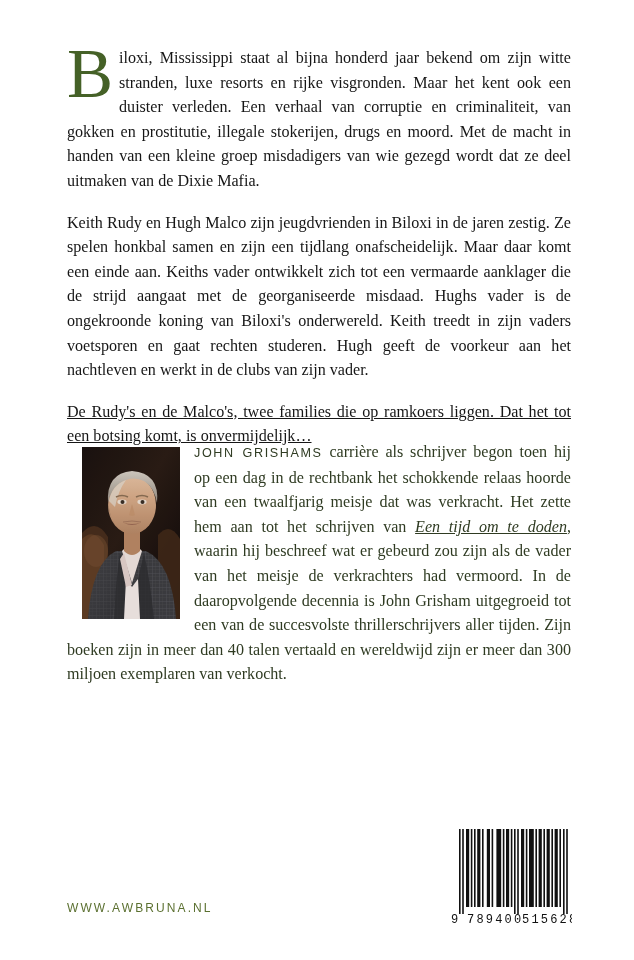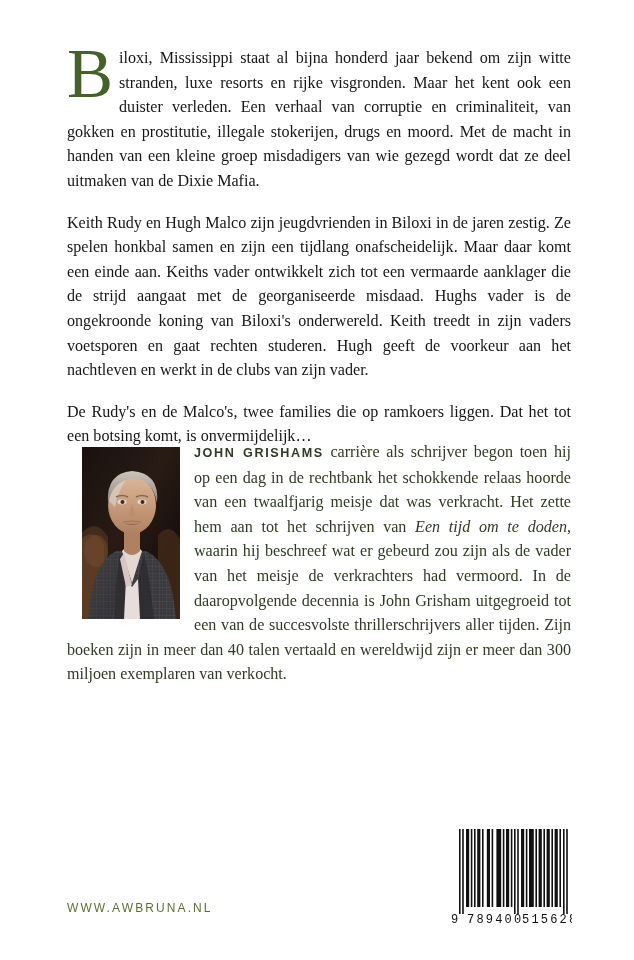--- a/index.html
+++ b/index.html
@@ -33,21 +33,21 @@
   }
   .para {
     font-size: 16.1px;
     line-height: 24.6px;
     text-align: justify;
     text-justify: inter-word;
     hyphens: manual;
     margin: 0 0 17px 0;
     color: #161616;
   }
-  .para:last-child { margin-bottom: 8px; }
+  .para:last-child { margin-bottom: 8px; text-decoration: underline; }
 
   .dropcap-para {
     position: relative;
   }
   .dropcap {
     float: left;
     font-family: "Liberation Serif", "DejaVu Serif", serif;
     font-size: 69px;
     line-height: 0.78;
     color: #456127;
@@ -101,24 +101,24 @@
     line-height: 24.6px;
     text-align: justify;
     color: #2f3b22;
     margin: 0;
   }
   .bio-name {
     font-family: "Liberation Sans", "DejaVu Sans", sans-serif;
     font-size: 12.6px;
     letter-spacing: 1.6px;
     color: #2f3b22;
-    font-weight: bold;
   }
   .bio-title {
     font-style: italic;
+    text-decoration: underline;
   }
 
   
   .site-url {
     position: absolute;
     left: 67px;
     top: 901px;
     font-family: "Liberation Sans", "DejaVu Sans", sans-serif;
     font-size: 12px;
     letter-spacing: 2.1px;

